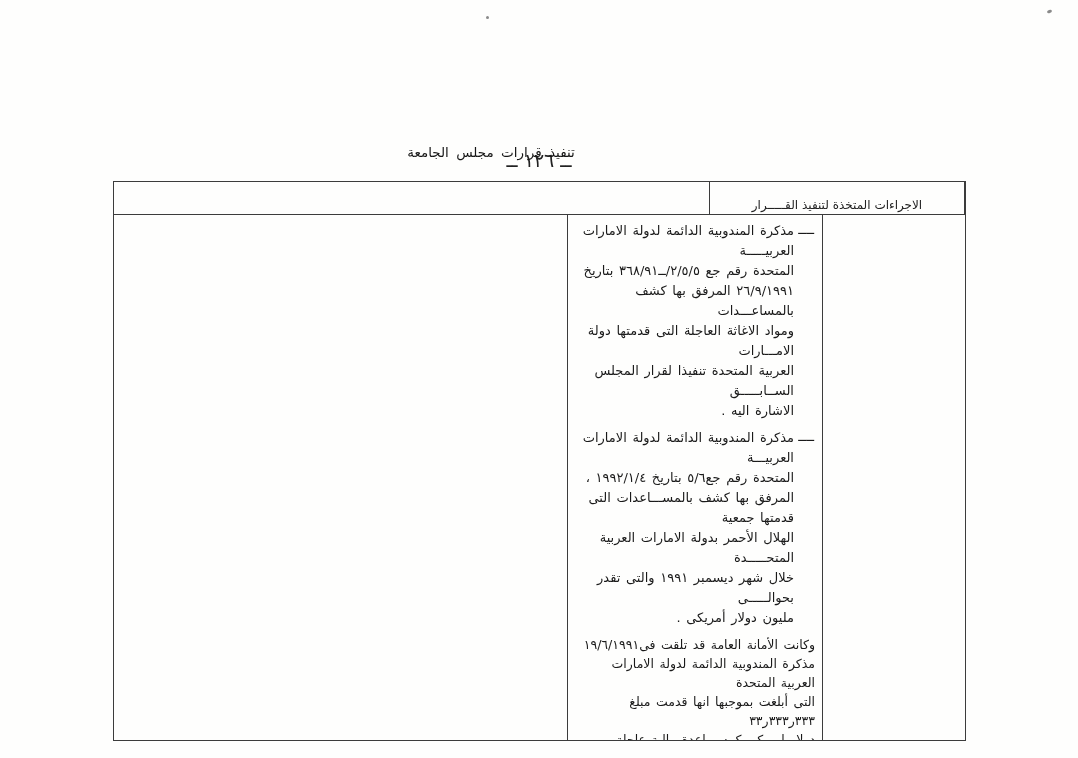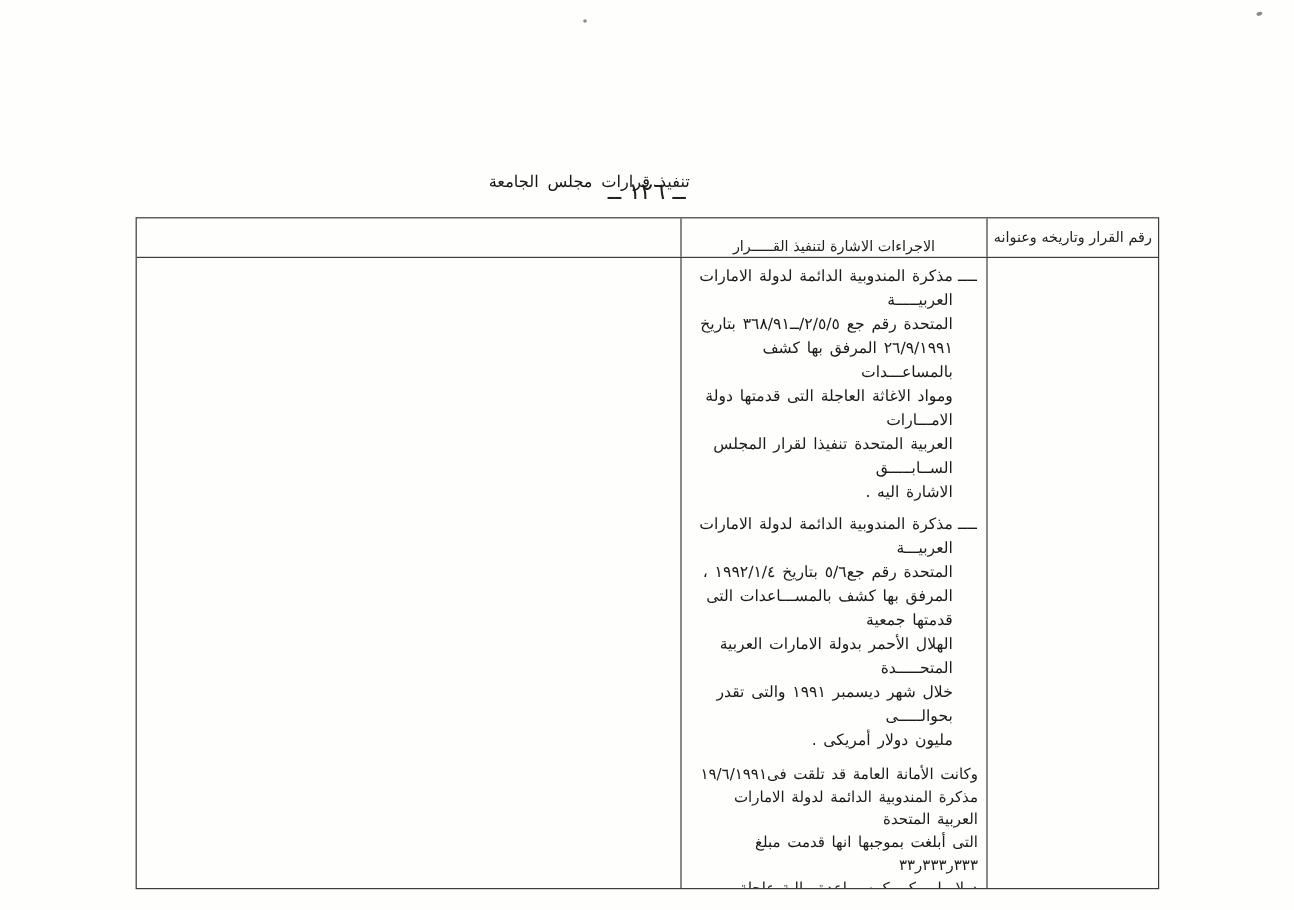--- a/index.html
+++ b/index.html
@@ -46,22 +46,21 @@
 <body>
 
 <div class="speck" id="speck-1"></div>
 <div class="speck" id="speck-2"></div>
 
 <div class="page-number">ــ ١٢٦ ــ</div>
 <div class="page-title">تنفيذ قرارات مجلس الجامعة</div>
 
 <div class="doc-table">
   <div class="t-header">
-    <div class="h-cell col-decision">رقم القرار وتاريخه وعنوانه</div>
-    <div class="h-cell h-actions col-actions">الاجراءات الاشارة لتنفيذ القـــــرار</div>
+    <div class="h-cell h-actions col-actions">الاجراءات المتخذة لتنفيذ القـــــرار</div>
   </div>
   <div class="t-body">
     <div class="b-cell col-decision"></div>
     <div class="b-cell col-actions">
       <div class="actions-content">
         <div class="para bulleted"><span class="bullet">ــ</span><span>مذكرة المندوبية الدائمة لدولة الامارات العربيـــــة
 المتحدة رقم جع ٢/٥/٥/ــ٣٦٨/٩١ بتاريخ
 ٢٦/٩/١٩٩١ المرفق بها كشف بالمساعـــدات
 ومواد الاغاثة العاجلة التى قدمتها دولة الامـــارات
 العربية المتحدة تنفيذا لقرار المجلس الســابـــــق

